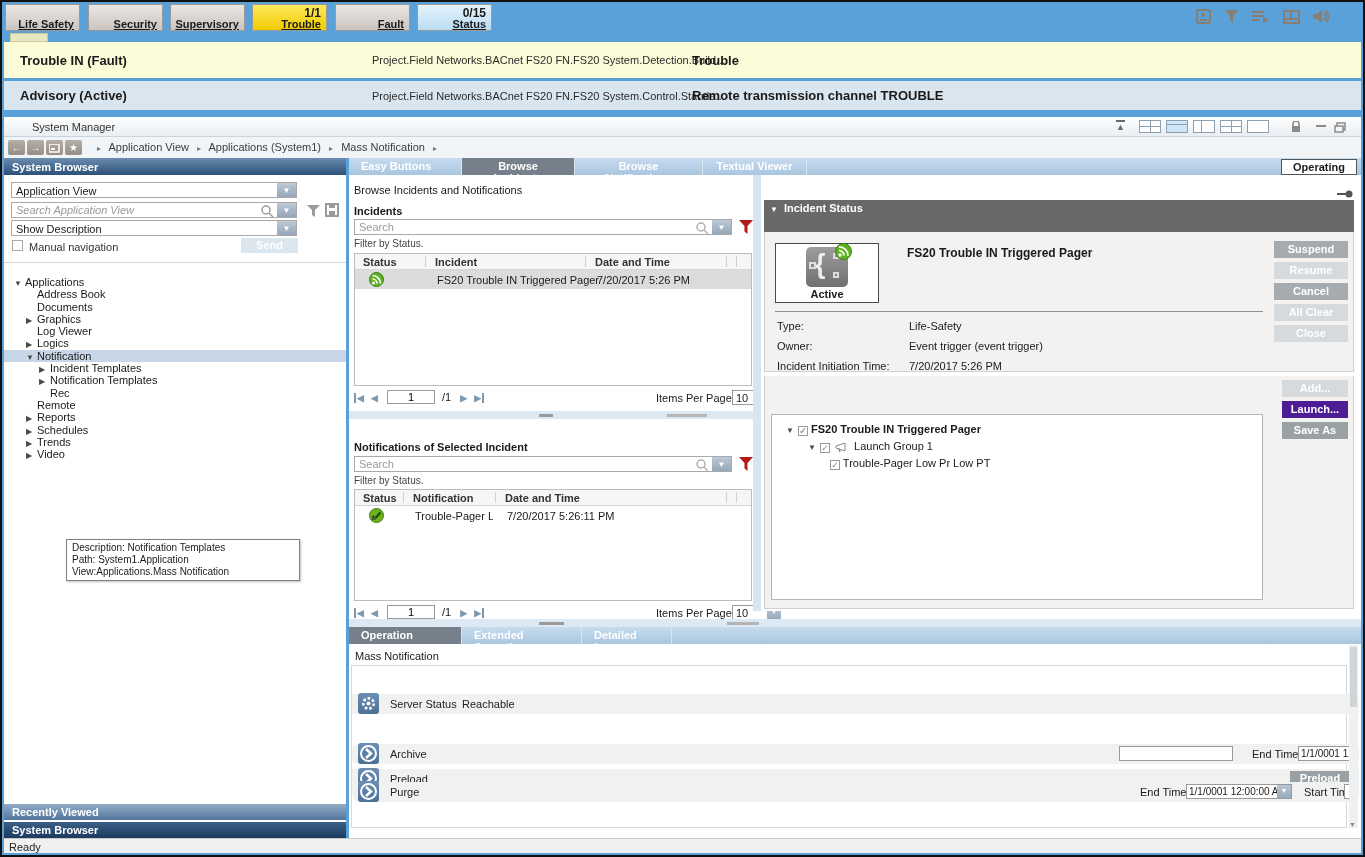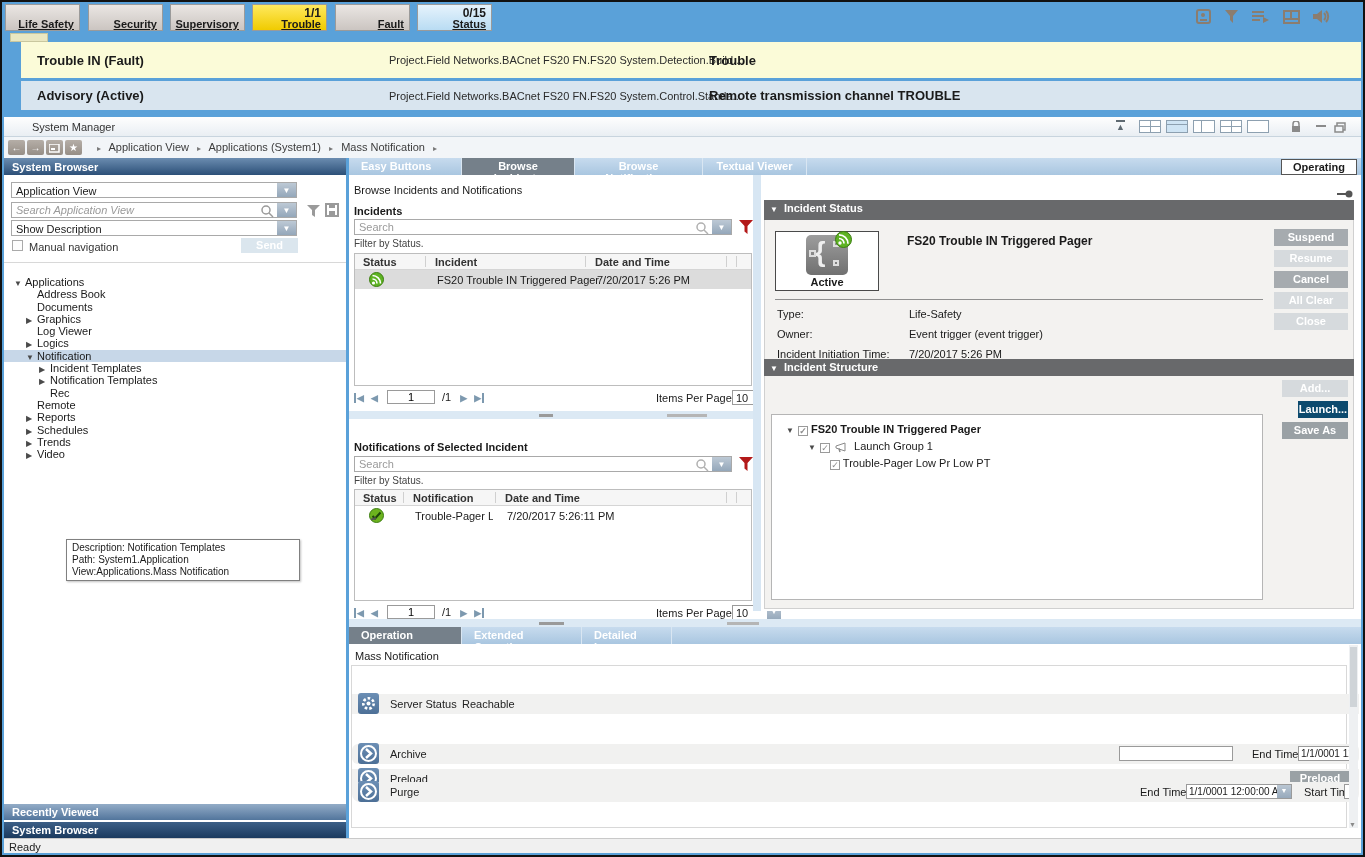--- a/index.html
+++ b/index.html
@@ -11,21 +11,21 @@
   
   .topbtn { position:absolute; top:2px; width:75px; height:27px; border:1px solid #9a9a9a;
             background:linear-gradient(#eae6e3,#cbc5c1); display:flex; flex-direction:column;
             justify-content:space-between; align-items:flex-end; padding:1px 5px 2px 5px; cursor:default; }
   .topbtn .cnt { font-weight:bold; font-size:12px; min-height:12px; }
   .topbtn .lbl { font-weight:bold; font-size:11px;text-decoration:underline; }
   .topbtn.trouble { background:linear-gradient(#ffe95e,#f0cb00); }
   .topbtn.status  { background:linear-gradient(#e6f3fc,#b9dcf3); }
 
   
-  .evrow { position:absolute; left:19px; right:2px; display:flex; align-items:center; }
+  .evrow { position:absolute; left:2px; right:2px; display:flex; align-items:center; }
   .ev-title { position:absolute; left:16px; font-weight:bold; font-size:13px; }
   .ev-src   { position:absolute; left:368px; font-size:11px; color:#2b2b2b; }
   .ev-desc  { position:absolute; left:688px; font-weight:bold; font-size:13px; }
 
   
   .titlebar { position:absolute; left:2px; right:2px; top:115px; height:20px;
               background:linear-gradient(#fefefe,#e9eef3); border-bottom:1px solid #c8d4de; }
   .navbar   { position:absolute; left:2px; right:2px; top:135px; height:21px; background:#f2f5f8; }
   .navsq { display:inline-block; width:17px; height:15px; background:linear-gradient(#b5aea7,#968e86);
            color:#fff; text-align:center; line-height:15px; font-size:10px; border-radius:2px; margin-right:2px; }
@@ -54,21 +54,21 @@
   .treerow.sel { background:#c7d7e8; }
   .treerow.hl::after { content:""; position:absolute; left:26px; right:4px; top:0; bottom:0; border:1px solid #a6a6a6; background:#dcdcdc; z-index:-1; }
 
   .footbar { position:absolute; left:0; right:0; height:16px; color:#fff; font-weight:bold; padding:2px 8px; }
 
   
   .tabbar { position:absolute; height:17px; background:linear-gradient(#c7dbee,#a9c6e0); }
   .tab { float:left; height:17px; padding:2px 12px 0 12px; color:#fff; font-weight:bold; border-right:1px solid #d9e6f2; }
   .tab.on { background:#75808a; color:#fff; }
 
-  .panelhdr { background:#68696b; color:#fff; font-weight:bold; height:20px; padding:2px 6px; }
+  .panelhdr { background:#68696b; color:#fff; font-weight:bold; height:32px; padding:2px 6px; }
   .panelhdr .arr { font-size:8px; margin-right:6px; }
 
   .gbtn { position:absolute; width:74px; height:17px; background:#a6abaf; color:#fff; font-weight:bold;
           font-size:11px; text-align:center; line-height:17px; }
   .gbtn.dis { background:#d6dadd; }
 
   
   .dtable { position:absolute; border:1px solid #bdbdbd; background:#fff; }
   .thead { position:relative; height:16px; background:#f6f6f6; border-bottom:1px solid #d5d5d5; font-weight:bold; color:#333; }
   .thead span { position:absolute; top:2px; }
@@ -488,42 +488,41 @@
 
           <span class="gbtn" style="right:5px;top:9px;">Suspend</span>
           <span class="gbtn dis" style="right:5px;top:30px;">Resume</span>
           <span class="gbtn" style="right:5px;top:51px;">Cancel</span>
           <span class="gbtn dis" style="right:5px;top:72px;">All Clear</span>
           <span class="gbtn dis" style="right:5px;top:93px;">Close</span>
         </div>
       </div>
 
       <div class="abs" style="left:3px;top:184px;right:7px;bottom:2px;">
-        <div class="panelhdr"><span class="arr">▼</span><span>Incident Structure</span></div>
         <div style="position:absolute;left:0;right:0;top:17px;bottom:0;background:#f3f2f0;border:1px solid #d0d0d0;border-top:none;">
           <div class="abs" style="left:6px;top:6px;right:90px;bottom:8px;background:#fff;border:1px solid #b5b5b5;margin-top:32px;">
             <div style="margin:8px 0 0 14px;font-weight:bold;white-space:nowrap;">
               <span class="arr" style="font-size:8px;color:#4a4a4a;margin-right:4px;">▼</span><span class="chk">✓</span>
               <span>FS20 Trouble IN Triggered Pager</span>
             </div>
             <div style="margin:4px 0 0 36px;white-space:nowrap;">
               <span class="arr" style="font-size:8px;color:#4a4a4a;margin-right:4px;">▼</span><span class="chk">✓</span>
               <span style="margin:0 2px;"><svg width="14" height="11">
                     <polygon points="1,4 10,1 10,9 1,6" fill="#fff" stroke="#8a8a8a"></polygon>
                     <line x1="4" y1="6.5" x2="5" y2="10" stroke="#8a8a8a" stroke-width="1.5"></line>
                   </svg></span>
               <span>Launch Group 1</span>
             </div>
             <div style="margin:4px 0 0 58px;white-space:nowrap;">
               <span class="chk">✓</span>
               <span>Trouble-Pager Low Pr Low PT</span>
             </div>
           </div>
           <span class="gbtn dis" style="right:5px;top:4px;width:66px;">Add...</span>
-          <span class="gbtn" style="right:5px;top:25px;width:50px;background:#0c4a6e;">Launch...</span>
+          <span class="gbtn" style="right:5px;top:25px;width:66px;background:#4c1d95;">Launch...</span>
           <span class="gbtn" style="right:5px;top:46px;width:66px;background:#9aa1a5;">Save As</span>
         </div>
       </div>
     </div>
 
     <div class="abs" style="left:0;right:0;bottom:0;height:219px;background:#fff;">
       <div class="abs" style="left:0;top:0;right:0;height:8px;background:#dce9f4;">
         <span class="abs" style="left:190px;top:3px;width:25px;height:3px;background:#9a9a9a;"></span>
         <span class="abs" style="left:378px;top:3px;width:32px;height:3px;background:#b5b5b5;"></span>
       </div>

